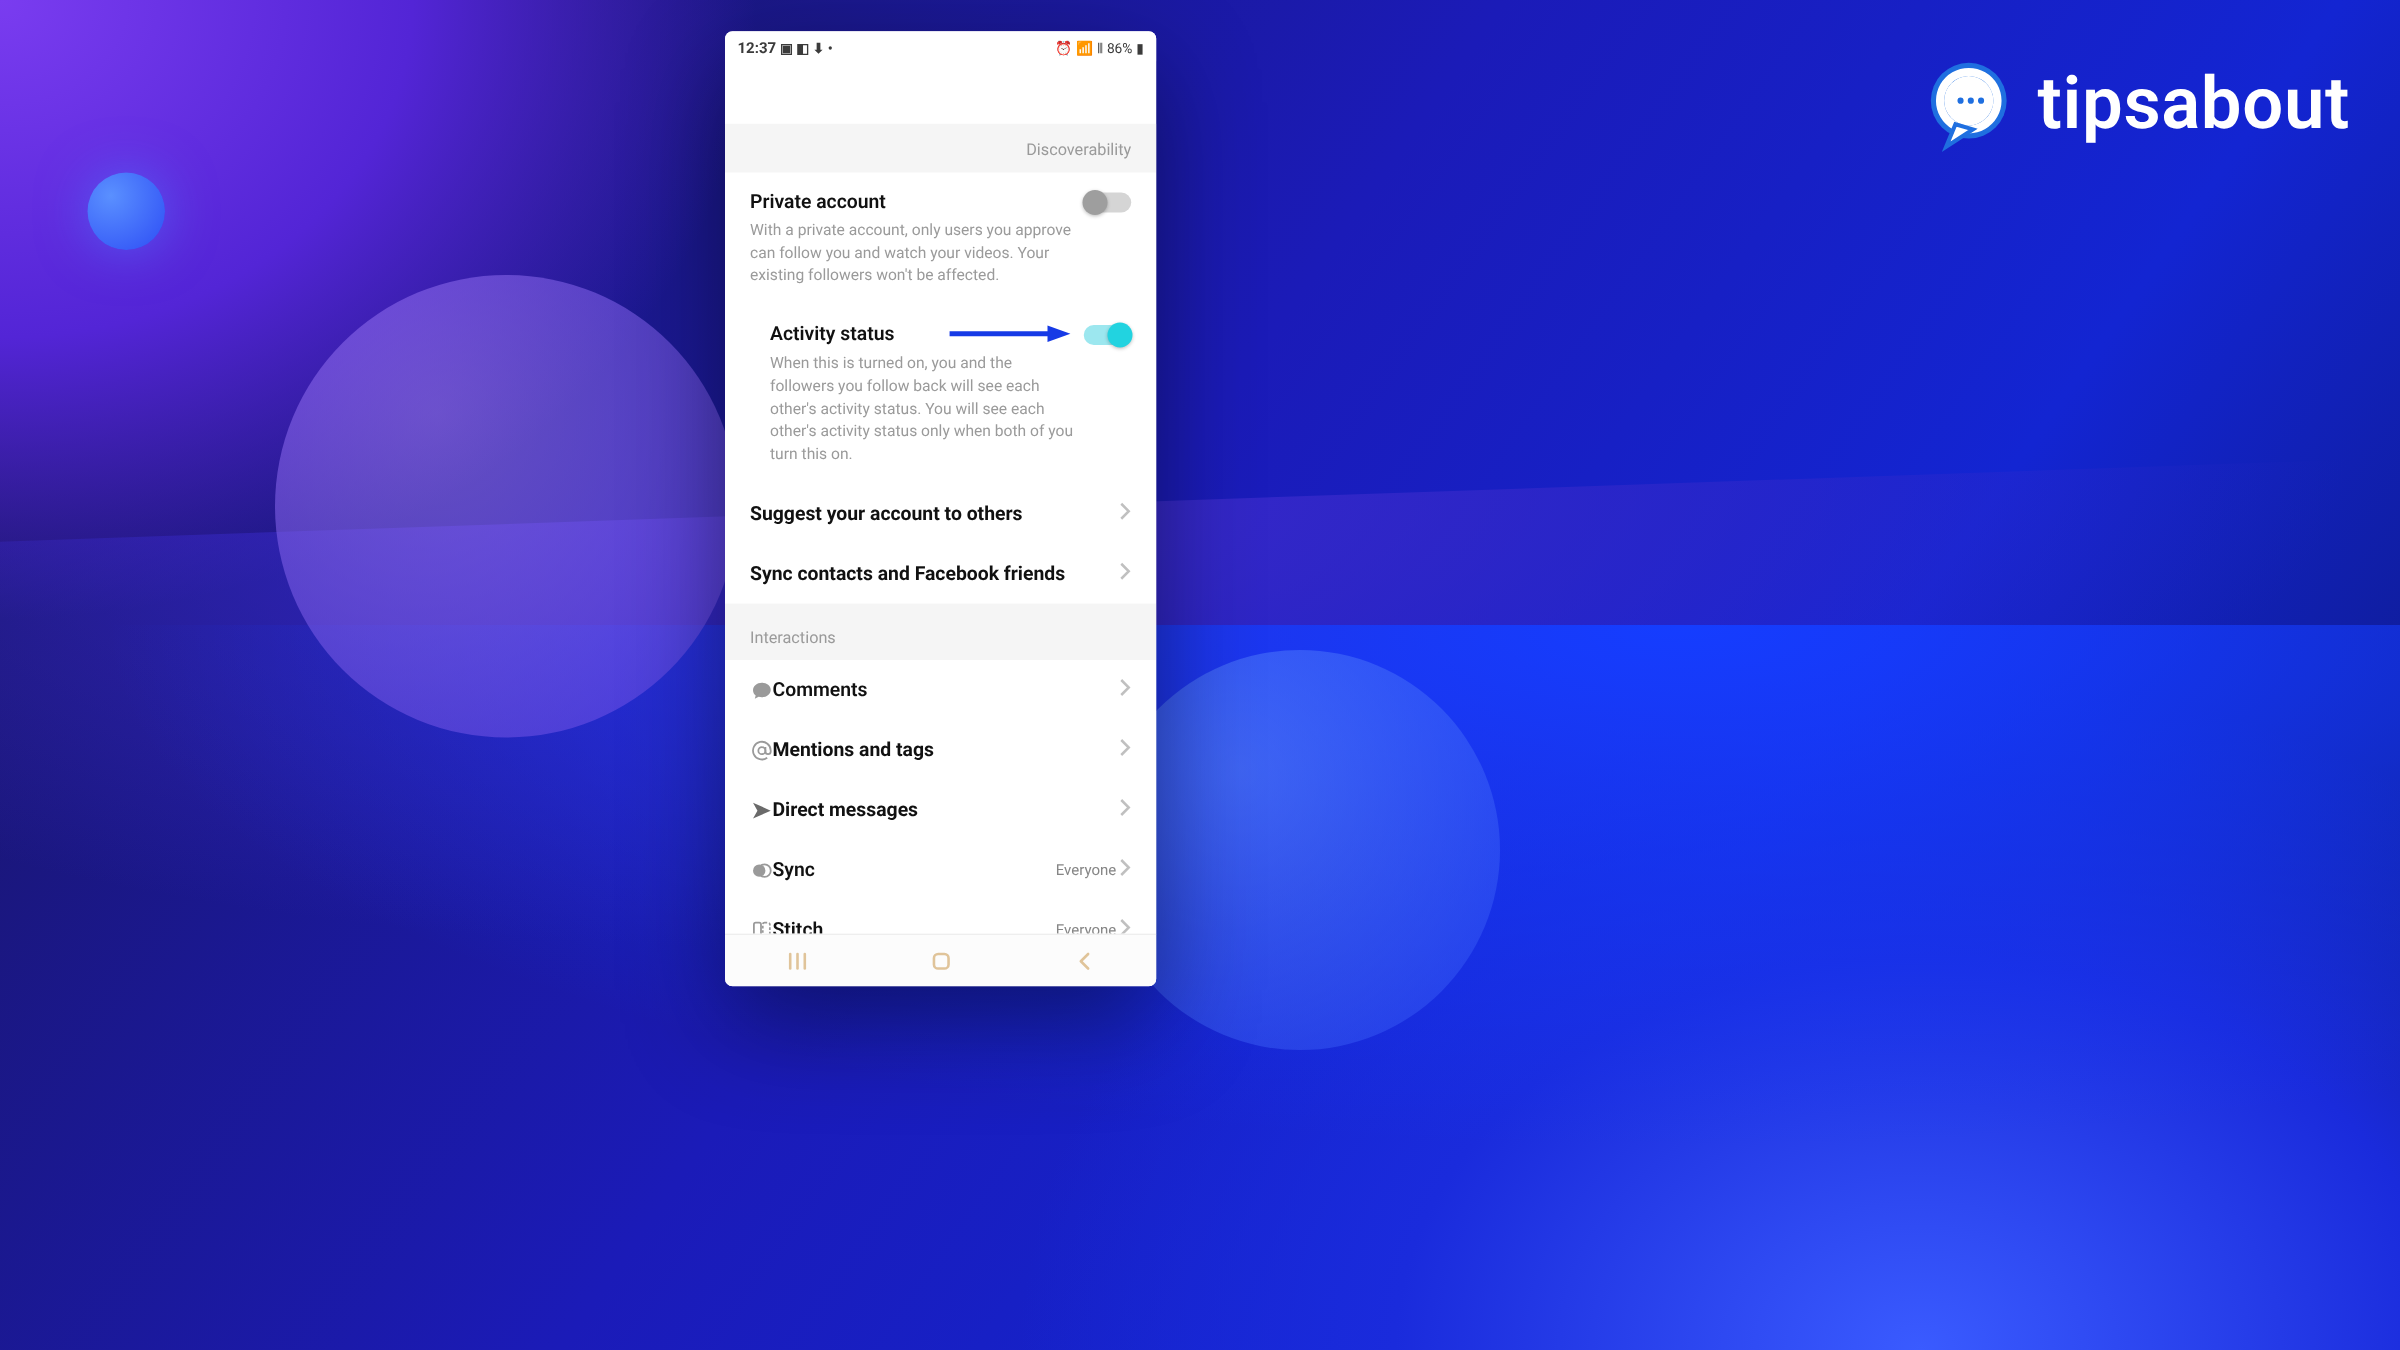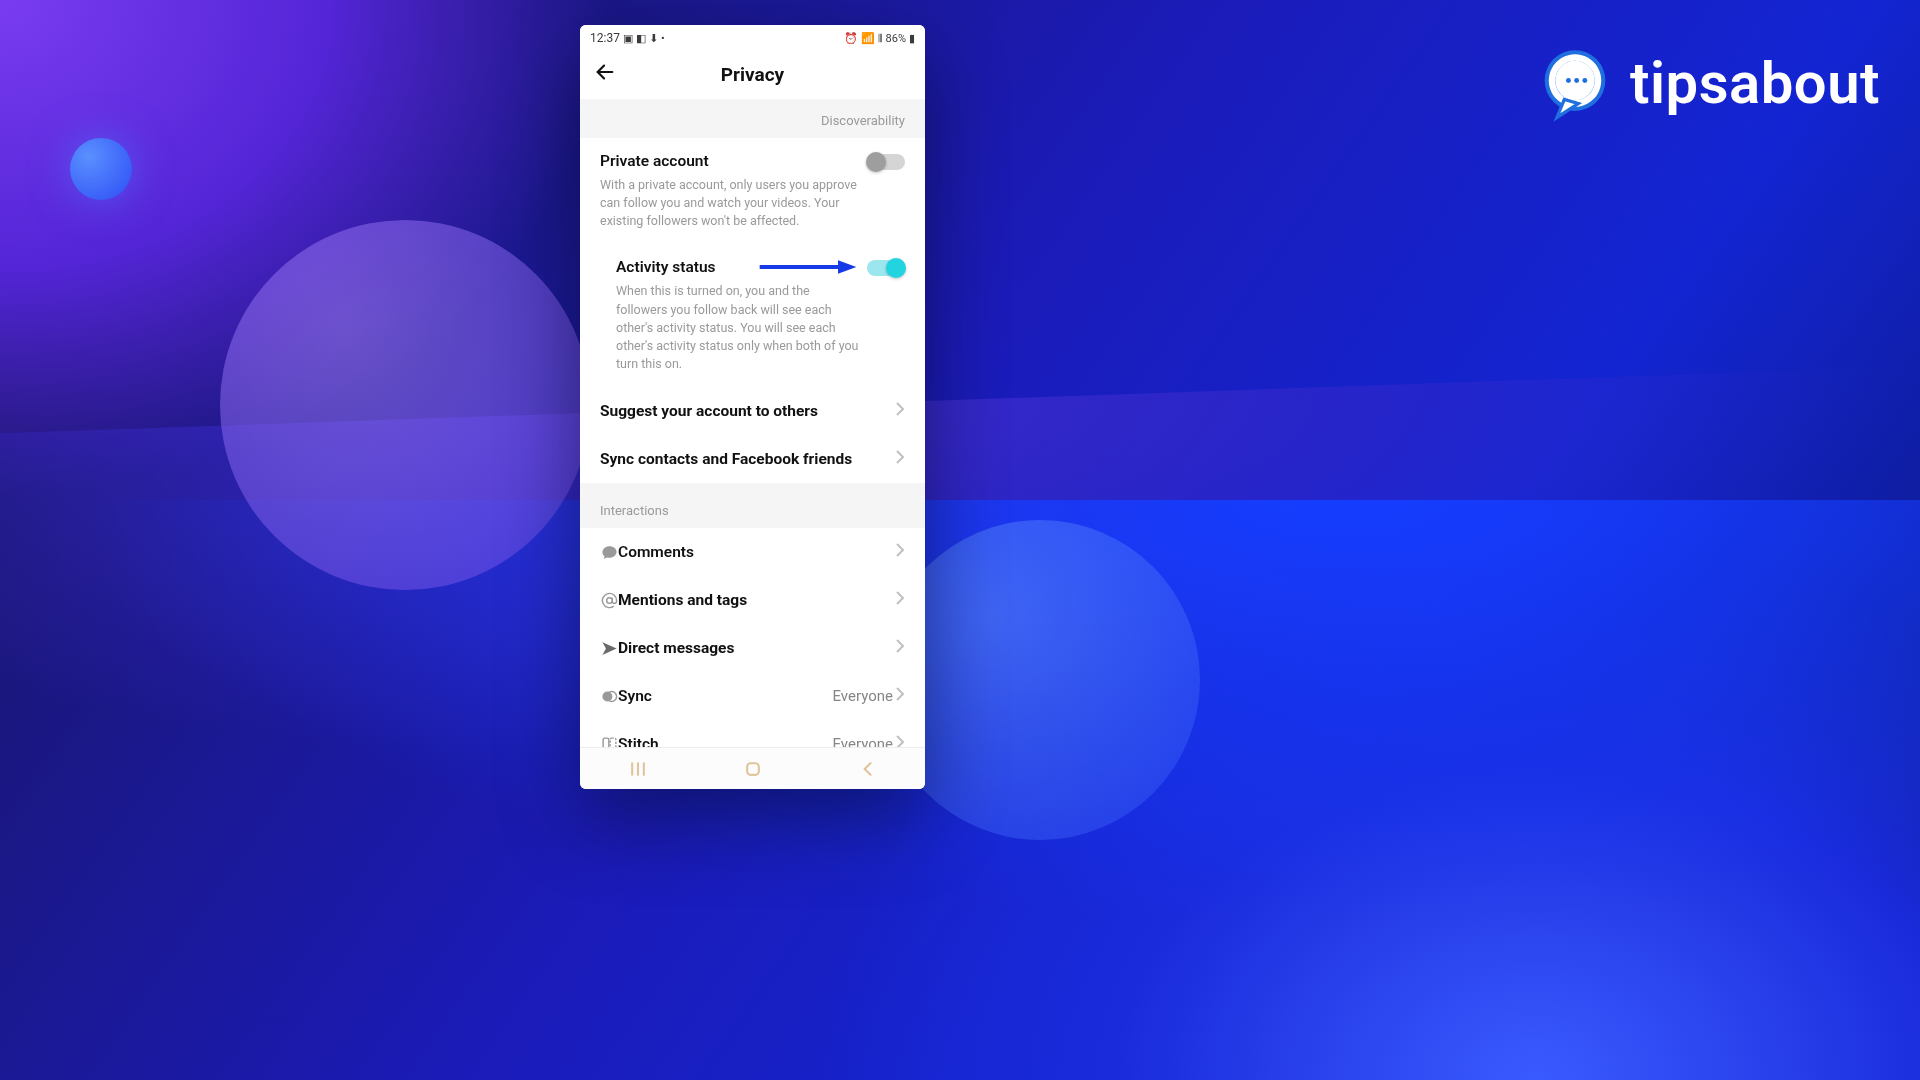--- a/index.html
+++ b/index.html
@@ -52,21 +52,21 @@
     z-index: 10;
     color: #111;
   }
 
   .statusbar {
     height: 24px; padding: 2px 10px 0 10px;
     display: flex; justify-content: space-between; align-items: center;
     font-size: 12px; color: #3b3b3b;
     background: #fff;
   }
-  .statusbar .left { display:flex; align-items:center; gap:3px; font-weight:400;justify-content:space-between;}
+  .statusbar .left { display:flex; align-items:center; gap:3px; font-weight:700;justify-content:space-between;}
   .statusbar .right { display:flex; align-items:center; gap:3px; font-size:11px; }
   .mini-ico { font-size:11px; line-height:1; }
 
   .titlebar {
     position: relative;
     height: 50px;
     display:flex; align-items:center; justify-content:center;
     background:#fff;
   }
   .back-arrow {
@@ -90,21 +90,21 @@
   }
   .row-main { flex:1; min-width:0; }
   .row-title { font-size:15.5px; font-weight:700; color:#111; }
   .row-desc {
     font-size:12.5px; line-height:1.45; color:#9a9a9a; margin-top:6px;
     padding-right: 6px;
   }
   .row.toggle .row-title { font-weight:600; }
 
   .chevron { color:#c0c0c0; }
-  .row-value { font-size:15px; color:#868686; margin-right:2px; }
+  .row-value { font-size:12px; color:#868686; margin-right:2px; }
 
   .switch { width: 38px; height:16px; border-radius:8px; position:relative; flex-shrink:0; }
   .switch .knob { position:absolute; width:20px; height:20px; border-radius:50%; top:-2px; box-shadow:0 1px 3px rgba(0,0,0,.25); }
   .switch.off { background:#d5d5d5; }
   .switch.off .knob { left:-1px; background:#9e9e9e; }
   .switch.on { background:#9ce7ef; }
   .switch.on .knob { right:-1px; background:#22d3e0; }
 
   .arrow-annot {
     position:absolute; left:142px; top:0px; width:100px; height:14px;
@@ -162,29 +162,20 @@
     </div>
     <div class="right">
       <span class="mini-ico">⏰</span>
       <span class="mini-ico">📶</span>
       <span class="mini-ico">⫴</span>
       <span>86%</span>
       <span class="mini-ico">▮</span>
     </div>
   </div>
 
-  <div class="titlebar">
-    <span class="back-arrow">
-      <svg width="22" height="22" viewBox="0 0 24 24" fill="none" stroke="#111" stroke-width="2.4" stroke-linecap="round" stroke-linejoin="round">
-        <line x1="20" y1="12" x2="4" y2="12"></line>
-        <polyline points="11 5 4 12 11 19"></polyline>
-      </svg>
-    </span>
-    <h1>Privacy</h1>
-  </div>
 
   <div class="content-scroll">
 
     <div class="section-header first">Discoverability</div>
 
     <div class="list">
 
       <div class="row toggle">
         <div class="row-main">
           <div class="row-title">Private account</div>

